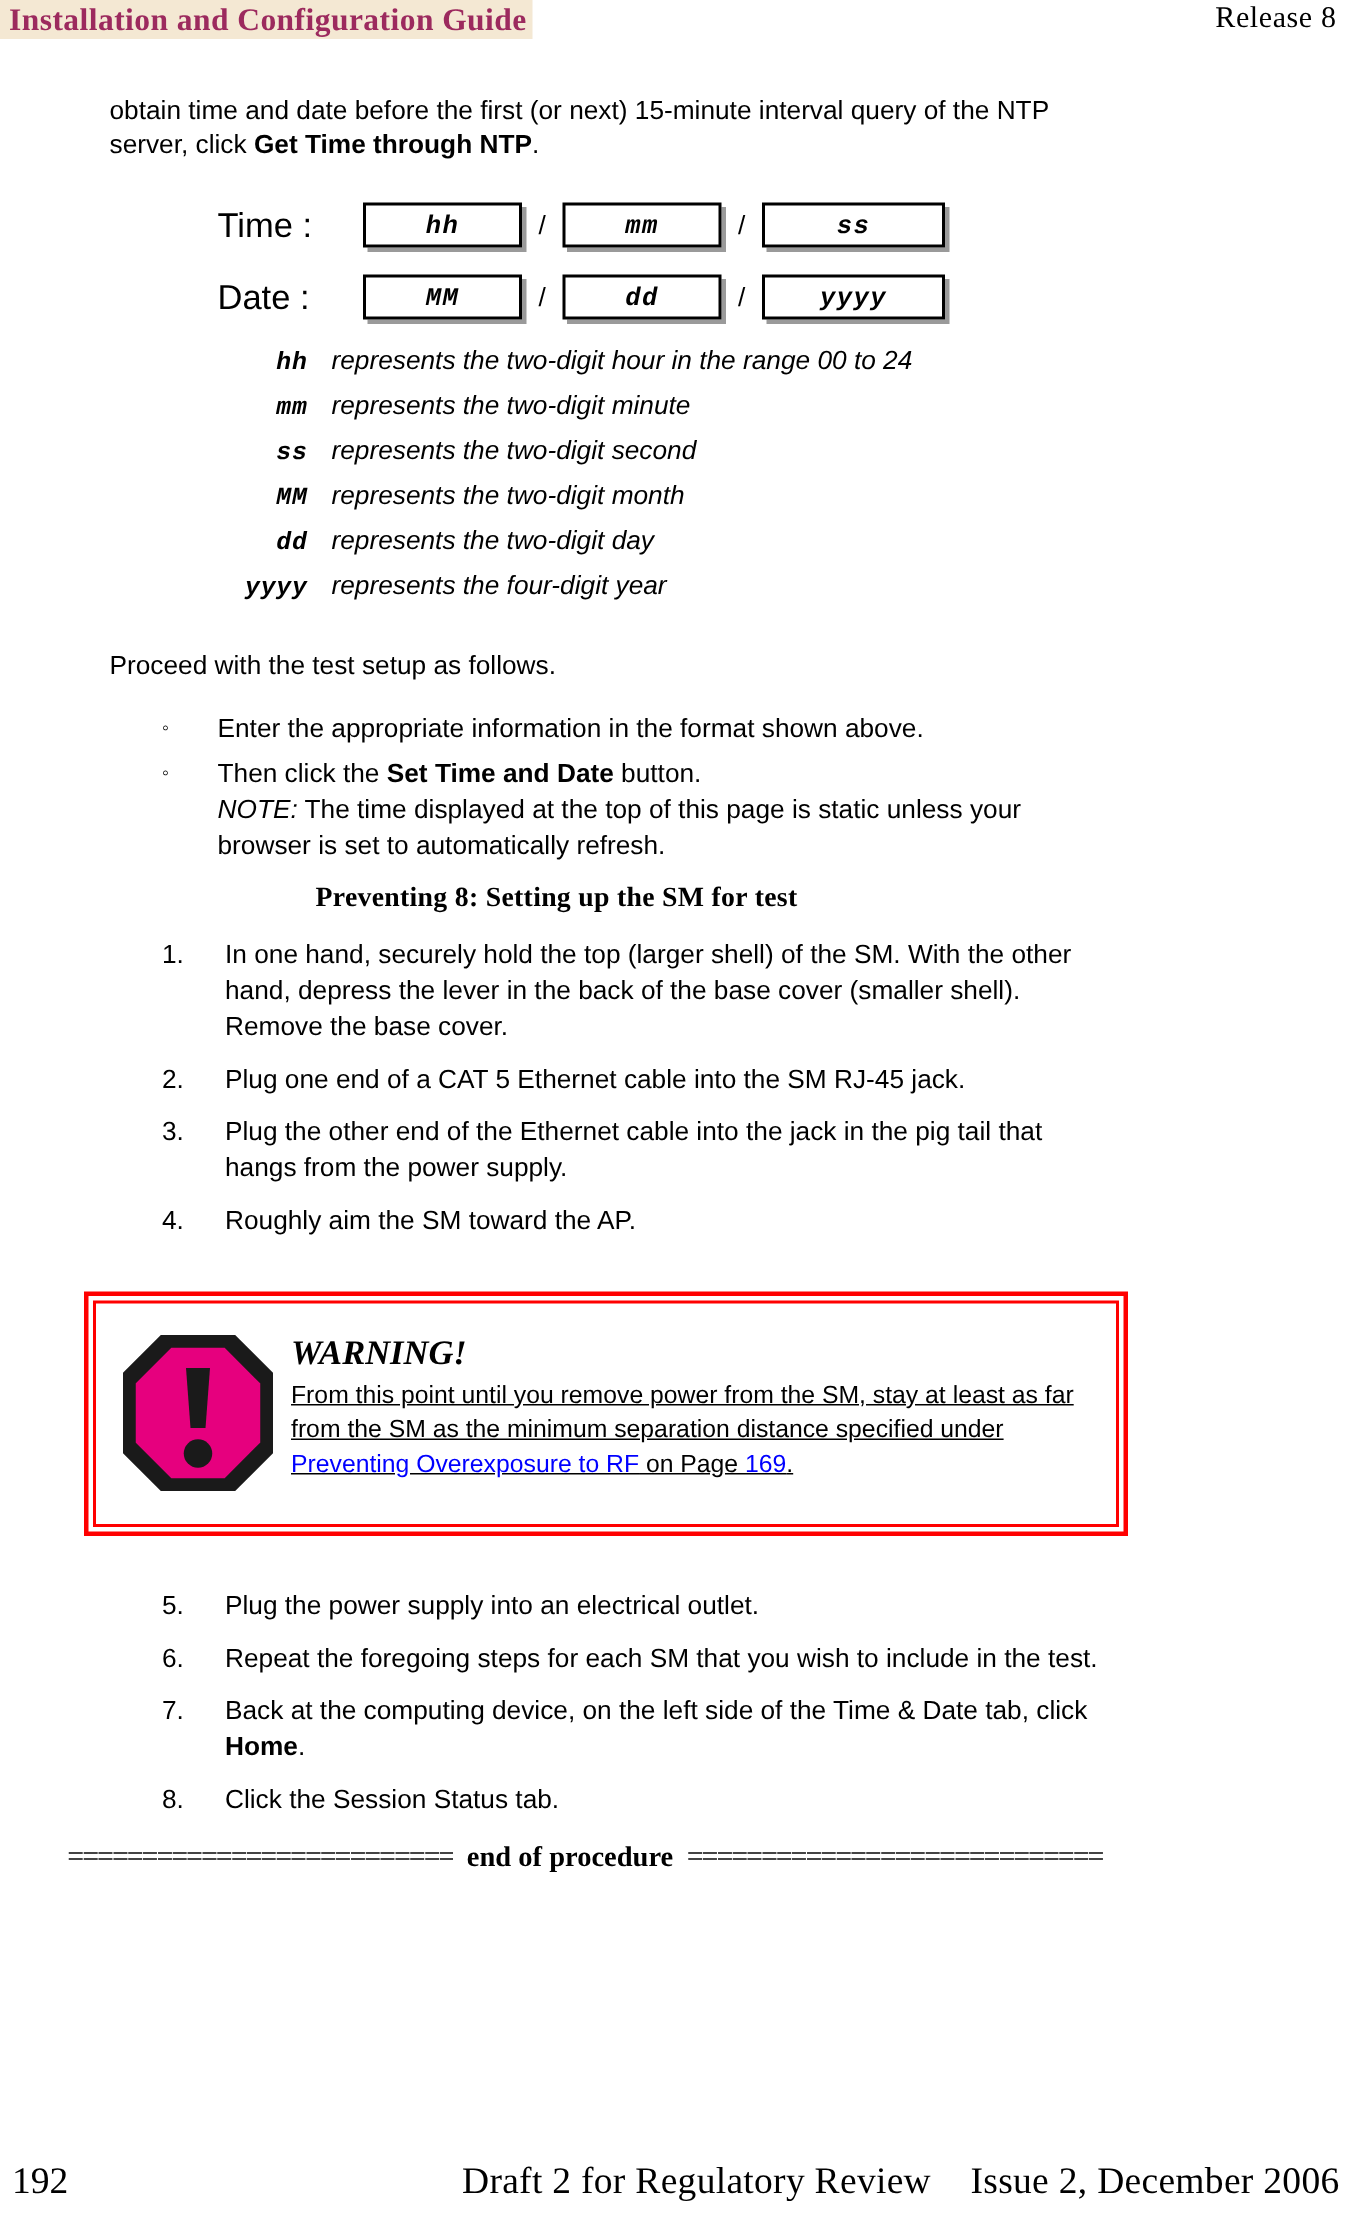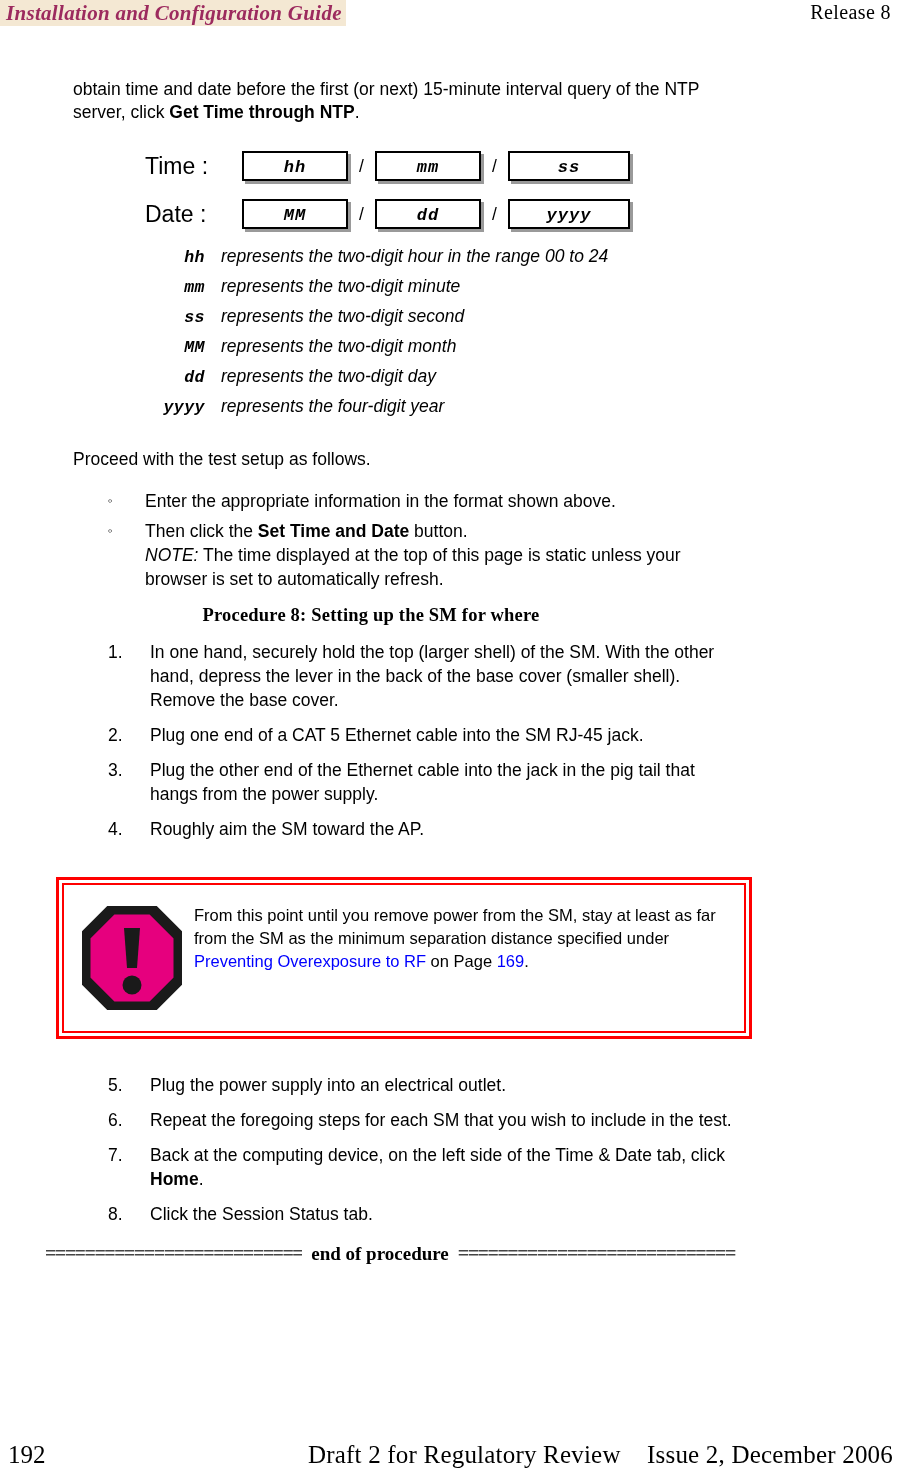--- a/index.html
+++ b/index.html
@@ -28,21 +28,20 @@
   .header-title {
     position: absolute;
     left: 0;
     top: 0;
     height: 24px;
     line-height: 24px;
     padding: 1px 4px 1px 6px;
     background: #f4e8d3;
     color: #9c2a5e;
     font-family: "Liberation Serif", serif;
-    font-style: italic;
     font-weight: bold;
     font-size: 21px;
     letter-spacing: 0.3px;
     white-space: nowrap;
   }
   .header-release {
     position: absolute;
     right: 8px;
     top: 0;
     height: 24px;
@@ -52,21 +51,20 @@
     color: #000;
     letter-spacing: 0.4px;
   }
 
   
   .content {
     position: absolute;
     top: 62px;
     left: 0;
     width: 760px;
-    margin-top: 16px;
   }
   p.body-para {
     margin: 0 0 18px 0;
     padding: 0 10px 0 73px;
     font-size: 17.5px;
     line-height: 23px;
   }
   .bold { font-weight: bold; }
   .ital { font-style: italic; text-align: right; }
 
@@ -222,20 +220,21 @@
     font-family: "Liberation Serif", serif;
     font-style: italic;
     font-weight: bold;
     font-size: 23px;
     line-height: 27px;
     margin-bottom: 4px;
   }
   .warn-text {
     font-size: 16.5px;
     line-height: 23px;
+    text-decoration: underline;
   }
   .xref { color: #0000ff; }
 
   
   .end-rule {
     margin-top: 16px;
     display: flex;
     align-items: center;
     justify-content: center;
     padding: 0 4px;
@@ -344,21 +343,21 @@
     <div class="bullet-row">
       <div class="bullet-mark">◦</div>
       <div class="bullet-text">Enter the appropriate information in the format shown above.</div>
     </div>
     <div class="bullet-row">
       <div class="bullet-mark">◦</div>
       <div class="bullet-text"><span>Then click the </span><span class="bold">Set Time and Date</span><span> button.</span><br><span class="ital">NOTE:</span><span> The time displayed at the top of this page is static unless your browser is set to automatically refresh.</span></div>
     </div>
   </div>
 
-  <div class="procedure-caption">Procedure 8: Setting up the SM for where</div>
+  <div class="procedure-caption">Preventing 8: Setting up the SM for test</div>
 
   <div class="steps">
     <div class="step-row">
       <div class="step-num">1.</div>
       <div class="step-text">In one hand, securely hold the top (larger shell) of the SM. With the other hand, depress the lever in the back of the base cover (smaller shell). Remove the base cover.</div>
     </div>
     <div class="step-row">
       <div class="step-num">2.</div>
       <div class="step-text">Plug one end of a CAT 5 Ethernet cable into the SM RJ-45 jack.</div>
     </div>
@@ -375,20 +374,21 @@
   <div class="warning-outer">
     <div class="warning-inner">
       <div class="warn-icon">
         <svg width="100" height="104" viewBox="0 0 100 104" aria-hidden="true">
           <polygon points="30,3 70,3 97,30 97,74 70,101 30,101 3,74 3,30" fill="#e6007e" stroke="#1a1a1a" stroke-width="11" stroke-linejoin="miter"></polygon>
           <path d="M42,22 L58,22 L55,62 L45,62 Z" fill="#1a1a1a"></path>
           <circle cx="50" cy="79" r="9.5" fill="#1a1a1a"></circle>
         </svg>
       </div>
       <div class="warn-body">
+        <div class="warn-title">WARNING!</div>
         <div class="warn-text"><span>From this point until you remove power from the SM, stay at least as far from the SM as the minimum separation distance specified under </span><span class="xref">Preventing Overexposure to RF</span><span>  on Page </span><span class="xref">169</span><span>.</span></div>
       </div>
     </div>
   </div>
 
   <div class="steps" style="margin-top:34px;">
     <div class="step-row">
       <div class="step-num">5.</div>
       <div class="step-text">Plug the power supply into an electrical outlet.</div>
     </div>

